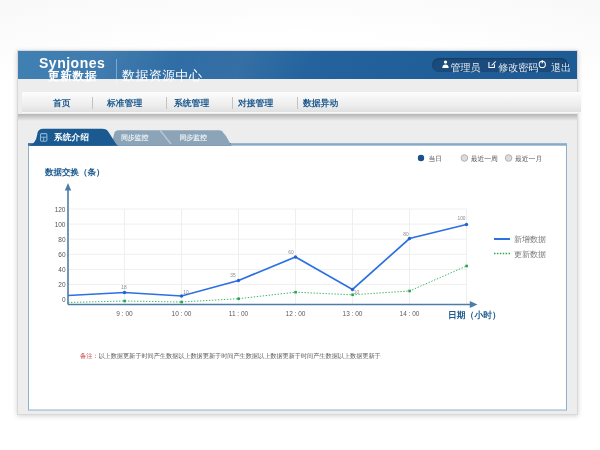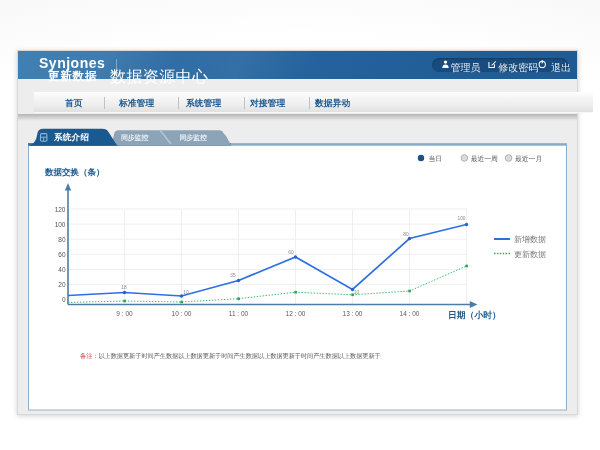--- a/index.html
+++ b/index.html
@@ -17,30 +17,30 @@
   }
   .hdr {
     position:absolute; left:0; top:0; width:559px; height:28px;
     background:
       linear-gradient(115deg, rgba(255,255,255,0) 0%, rgba(255,255,255,0.05) 16%, rgba(255,255,255,0.01) 28%, rgba(255,255,255,0.05) 40%, rgba(255,255,255,0) 52%),
       linear-gradient(115deg, #4080b2 0%, #2e6ca4 28%, #23629d 55%, #1e5a93 100%);
   }
   .logo1 { position:absolute; left:21px; top:4px; color:#fff; font-size:14px; font-weight:bold; letter-spacing:0.5px; }
   .logo2 { position:absolute; left:30px; top:18px; color:#fff; font-size:11.5px; font-weight:bold; letter-spacing:0.8px; }
   .hsep { position:absolute; left:98px; top:8px; width:1px; height:26px; background:rgba(255,255,255,0.35); }
-  .htitle { position:absolute; left:92px; top:16px; color:#fff; font-size:16px; letter-spacing:0.4px; }
+  .htitle { position:absolute; left:104px; top:16px; color:#fff; font-size:13px; letter-spacing:0.4px; }
   .pill {
     position:absolute; left:414px; top:6.5px; width:136px; height:14px;
     background:#1a4b7c; border-radius:7px;
     color:#e3ecf4; font-size:10px;
     white-space:nowrap;
     box-shadow: inset 0 1px 2px rgba(0,0,0,0.22);
   }
   .nav {
-    position:absolute; left:16px; top:41px; width:559px; height:21px;
+    position:absolute; left:4px; top:41px; width:559px; height:21px;
     background:linear-gradient(#fdfdfd, #ececec 70%, #e0e0e0);
     border-bottom:1px solid #f7f7f7;
   }
   .nav .item { position:absolute; top:5.5px; font-size:8.8px; font-weight:bold; color:#1d5a8e; }
   .nav .vsep { position:absolute; top:5px; width:1px; height:12px; background:#c2c2c2; }
   .navshadow {
     position:absolute; left:0; top:63px; width:559px; height:7px;
     background:linear-gradient(rgba(88,88,88,0.38), rgba(120,120,120,0));
   }
   .note { position:absolute; left:80px; top:352px; font-size:6.2px; letter-spacing:-0.05px; color:#555; white-space:nowrap; z-index:5; }

